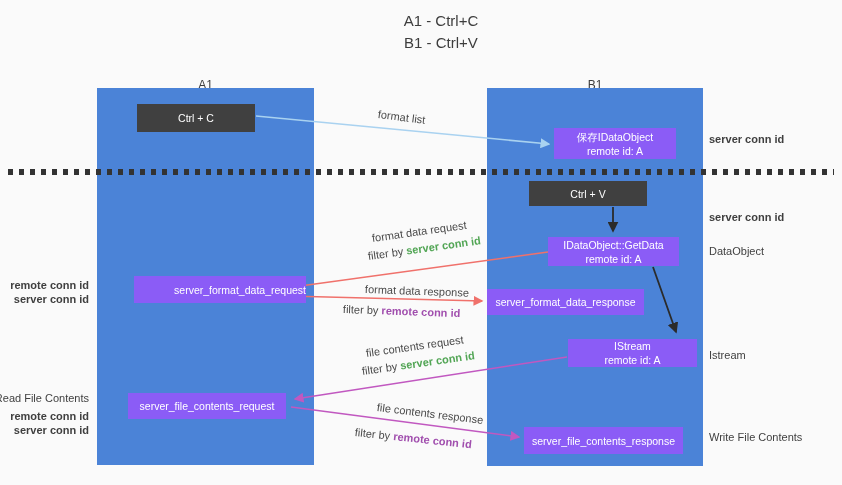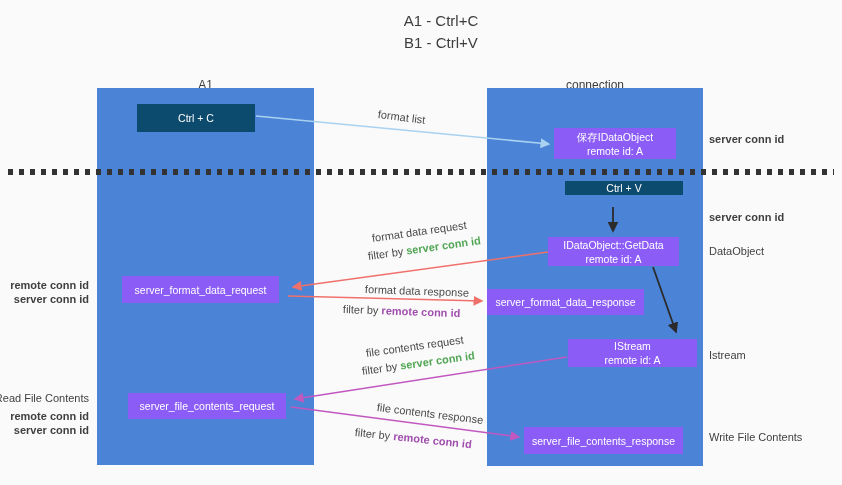--- a/index.html
+++ b/index.html
@@ -21,21 +21,21 @@
   .dashline{
     position:absolute;left:8px;top:169px;width:826px;height:6px;z-index:2;
     background:repeating-linear-gradient(90deg,#333 0 5px,transparent 5px 11px);
   }
   svg.arrows{position:absolute;left:0;top:0;z-index:3;pointer-events:none;}
   .node{
     position:absolute;z-index:4;display:flex;flex-direction:column;
     align-items:center;justify-content:center;color:#fff;
     font-size:10.5px;line-height:14px;text-align:center;white-space:nowrap;
   }
-  .node.green{background:#0c4a6e;}
+  .node.green{background:#404040;}
   .node.orange{background:#8b5cf6;}
   .flow-label{
     position:absolute;z-index:5;font-size:11px;color:#4a4a4a;
     white-space:nowrap;transform-origin:left center;
   }
   .conn-green{color:#53a656;font-weight:bold;}
   .conn-purple{color:#a14fae;font-weight:bold;}
   .rlabel{position:absolute;left:709px;font-size:11px;color:#3f3f3f;white-space:nowrap;z-index:5;}
   .llabel{position:absolute;right:753px;font-size:11px;color:#3f3f3f;white-space:nowrap;z-index:5;text-align:right;}
   .bold-green{font-weight:bold;color:#53a656;}
@@ -49,20 +49,21 @@
   <div class="title">
     <div>A1 - Ctrl+C</div>
     <div>B1 - Ctrl+V</div>
   </div>
 
   <div class="lifeline-header" style="left:97px;width:217px;">
     <div>A1</div>
     <div>remote</div>
   </div>
   <div class="lifeline-header" style="left:487px;width:216px;">
+    <div>B1</div>
     <div>connection</div>
   </div>
 
   <div class="lifeline" style="left:97px;width:217px;height:377px;"></div>
   <div class="lifeline" style="left:487px;width:216px;height:378px;"></div>
 
   <div class="dashline"></div>
 
   <svg class="arrows" width="842" height="485" viewBox="0 0 842 485">
     <defs>
@@ -88,28 +89,28 @@
     <line x1="291" y1="407" x2="519" y2="437" stroke="#c158c0" stroke-width="1.5" marker-end="url(#ah-magenta)"></line>
   </svg>
 
   <div class="node green" style="left:137px;top:104px;width:118px;height:28px;">
     <span>Ctrl + C</span>
   </div>
   <div class="node orange" style="left:554px;top:128px;width:122px;height:31px;">
     <span>保存IDataObject</span>
     <span>remote id: A</span>
   </div>
-  <div class="node green" style="left:565px;top:181px;width:118px;height:14px;">
+  <div class="node green" style="left:529px;top:181px;width:118px;height:25px;">
     <span>Ctrl + V</span>
   </div>
   <div class="node orange" style="left:548px;top:237px;width:131px;height:29px;">
     <span>IDataObject::GetData</span>
     <span>remote id: A</span>
   </div>
-  <div class="node orange" style="left:122px;top:276px;width:157px;height:27px;">
+  <div class="node orange" style="left:134px;top:276px;width:172px;height:27px;align-items:flex-end;">
     <span>server_format_data_request</span>
   </div>
   <div class="node orange" style="left:487px;top:289px;width:157px;height:26px;">
     <span>server_format_data_response</span>
   </div>
   <div class="node orange" style="left:568px;top:339px;width:129px;height:28px;">
     <span>IStream</span>
     <span>remote id: A</span>
   </div>
   <div class="node orange" style="left:128px;top:393px;width:158px;height:26px;">

